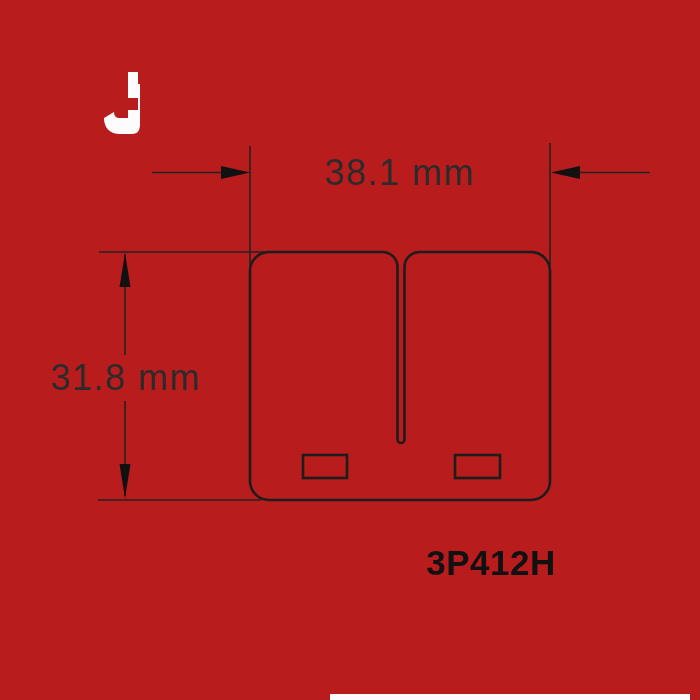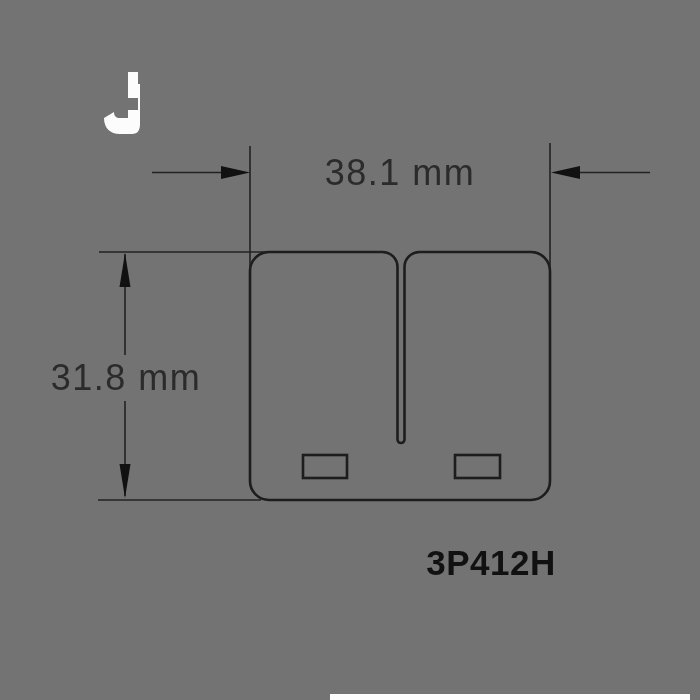--- a/index.html
+++ b/index.html
@@ -5,21 +5,21 @@
   html, body {
     margin: 0;
     padding: 0;
     background: #ffffff;
     font-family: "Liberation Sans", "DejaVu Sans", sans-serif;
   }
   .canvas {
     position: relative;
     width: 700px;
     height: 700px;
-    background: #737373;
+    background: #b91c1c;
     overflow: hidden;
   }
   svg { display: block; }
   .dim-label {
     font-size: 36px;
     letter-spacing: 1.5px;
     fill: #2b2b2b;
     font-weight: 400;
   }
   .part-label {

